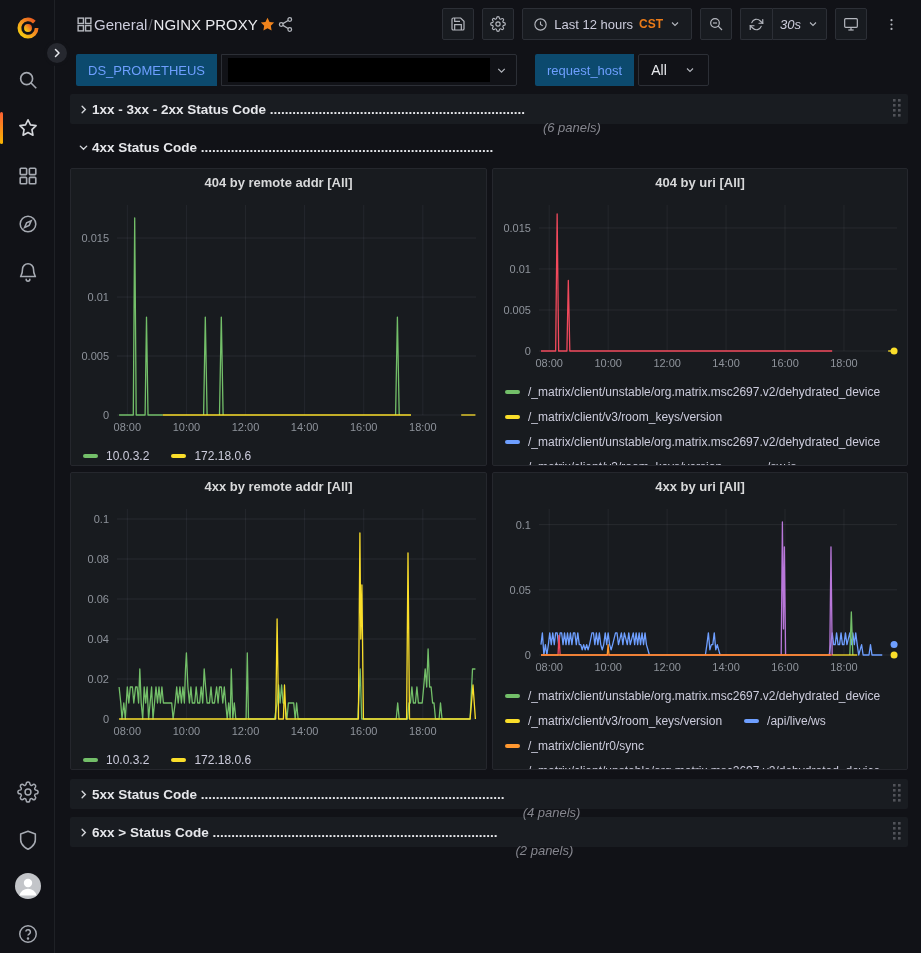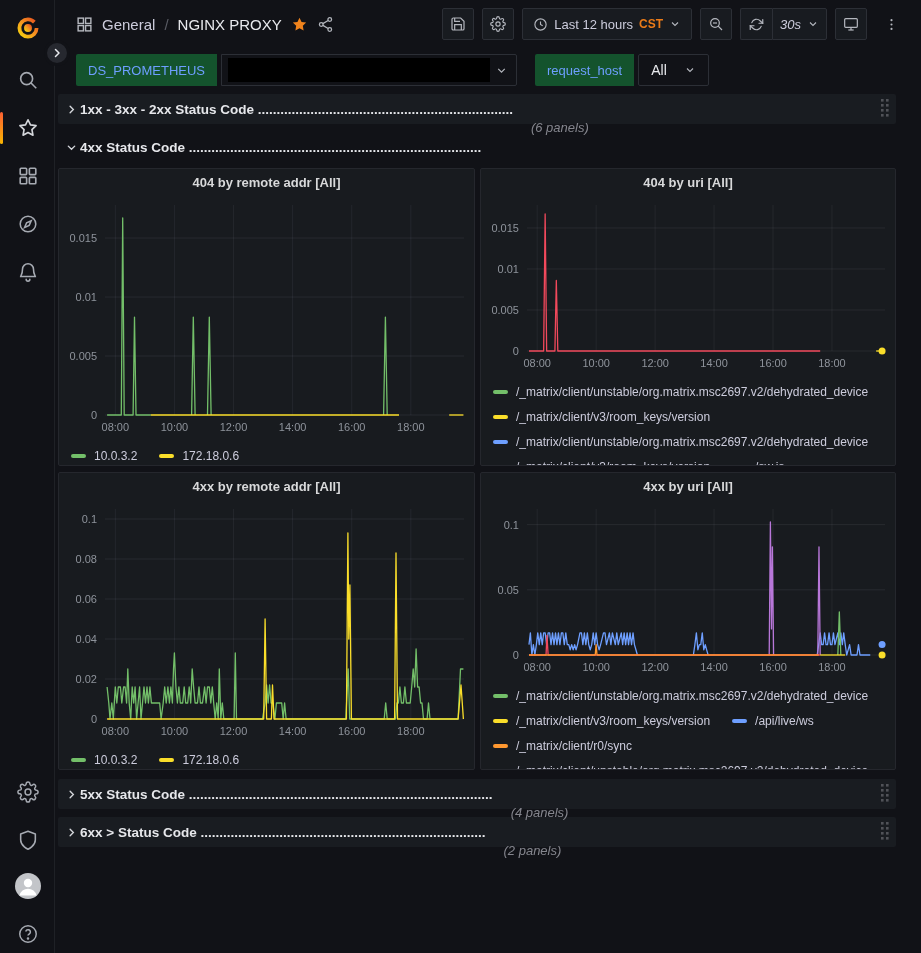--- a/index.html
+++ b/index.html
@@ -9,46 +9,46 @@
 
   
   .sidebar { position:absolute; left:0; top:0; width:55px; height:953px; background:#111217; border-right:1px solid #1f2126; z-index:5; }
   .side-item { position:absolute; left:0; width:55px; height:40px; display:flex; align-items:center; justify-content:center; cursor:pointer; }
   .side-item svg { display:block; }
   .active-bar { position:absolute; left:0; top:4px; width:3px; height:32px; border-radius:2px; background:linear-gradient(180deg,#fc5f33,#f9b500); }
   .expand-btn { position:absolute; left:44px; top:40px; width:26px; height:26px; border-radius:50%; background:#26282f; border:3px solid #111217; display:flex; align-items:center; justify-content:center; cursor:pointer; z-index:6; }
 
   
   .navbar { position:absolute; left:56px; top:0; width:865px; height:48px; display:flex; align-items:center; padding:0 14px 0 20px; }
-  .breadcrumb { display:flex; align-items:flex-end; gap:9px; flex:1; min-width:0; }
+  .breadcrumb { display:flex; align-items:flex-end; gap:1px; flex:1; min-width:0; }
   .crumb-section { font-size:15px; color:#ccccdc; cursor:pointer; }
   .crumb-sep { font-size:15px; color:#5a5c64; }
   .crumb-page { font-size:15px; color:#e9eaee; cursor:pointer; }
   .nav-actions { display:flex; align-items:center; gap:8px; }
   .tool-btn { height:32px; min-width:32px; display:flex; align-items:center; justify-content:center; gap:6px; background:#181b20; border:1px solid #2c2f36; border-radius:2px; cursor:pointer; padding:0 7px; }
   .tool-btn.naked { background:transparent; border:none; }
   .timepick { padding:0 10px; }
   .timepick .tp-text { font-size:13px; color:#ccccdc; font-weight:500; }
   .timepick .tp-tz { font-size:12px; color:#eb7b18; font-weight:700; }
   .btn-group { display:flex; }
   .btn-group .tool-btn:first-child { border-right:none; border-radius:2px 0 0 2px; }
   .btn-group .tool-btn:last-child { border-radius:0 2px 2px 0; }
   .refresh-val { font-size:13px; color:#ccccdc; font-weight:500;font-style:italic; }
 
   
   .submenu { position:absolute; left:56px; top:48px; width:865px; height:44px; display:flex; align-items:center; padding:0 14px 0 20px; gap:0; }
-  .var-label { height:32px; display:flex; align-items:center; padding:0 12px; background:#14532d; border-radius:2px 0 0 2px; color:#6e9fff; font-size:13px; font-weight:500; cursor:default; }
+  .var-label { height:32px; display:flex; align-items:center; padding:0 12px; background:#0c4a6e; border-radius:2px 0 0 2px; color:#6e9fff; font-size:13px; font-weight:500; cursor:default; }
   .var-select { height:32px; width:296px; display:flex; align-items:center; justify-content:space-between; background:#111217; border:1px solid #2c2f36; border-radius:0 2px 2px 0; padding:0 8px 0 6px; cursor:pointer; }
   .redacted { width:262px; height:24px; background:#000; }
   .gap18 { width:18px; }
   .gap4 { width:4px; }
   .var-value { height:32px; display:flex; align-items:center; gap:17px; padding:0 12px; border:1px solid #2c2f36; border-radius:2px; color:#e9eaee; font-size:14px; cursor:pointer; }
 
   
-  .dash { position:absolute; left:43px; top:92px; width:866px; padding:2px 13px 0 15px; }
+  .dash { position:absolute; left:55px; top:92px; width:866px; padding:2px 13px 0 15px; }
   .rowhdr { height:30px; display:flex; align-items:center; padding:0 6px 0 4px; border-radius:2px; cursor:pointer; }
   .rowhdr.collapsed { background:#191c21; }
   .rowhdr .chev { width:18px; display:flex; align-items:center; justify-content:center; }
   .row-title { font-size:13.5px; font-weight:700; color:#e6e7eb; white-space:nowrap; overflow:hidden; }
   .row-count { font-size:13px; font-style:italic; color:#85868e; margin-left:18px; white-space:nowrap;margin-top:37px; }
   .row-handle { margin-left:auto; opacity:.85; }
   .mt8 { margin-top:8px; } .mt9 { margin-top:9px; }
 
   .grid2 { display:grid; grid-template-columns:417px 416px; gap:6px 5px; margin-top:6px; }
   .panel { height:298px; background:#181b1f; border:1px solid #25272d; border-radius:2px; display:flex; flex-direction:column; overflow:hidden; }

